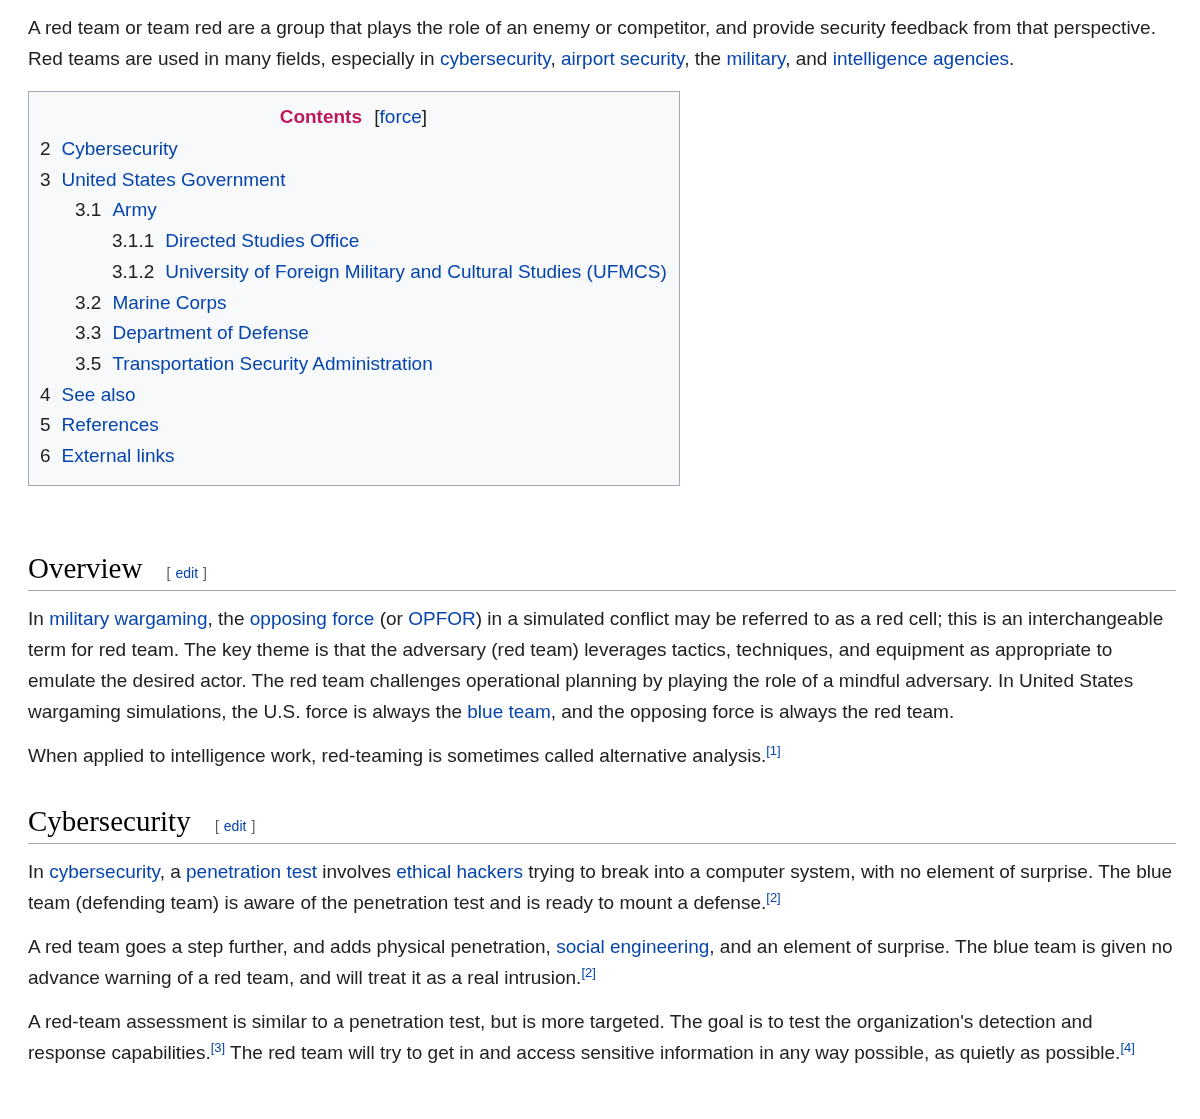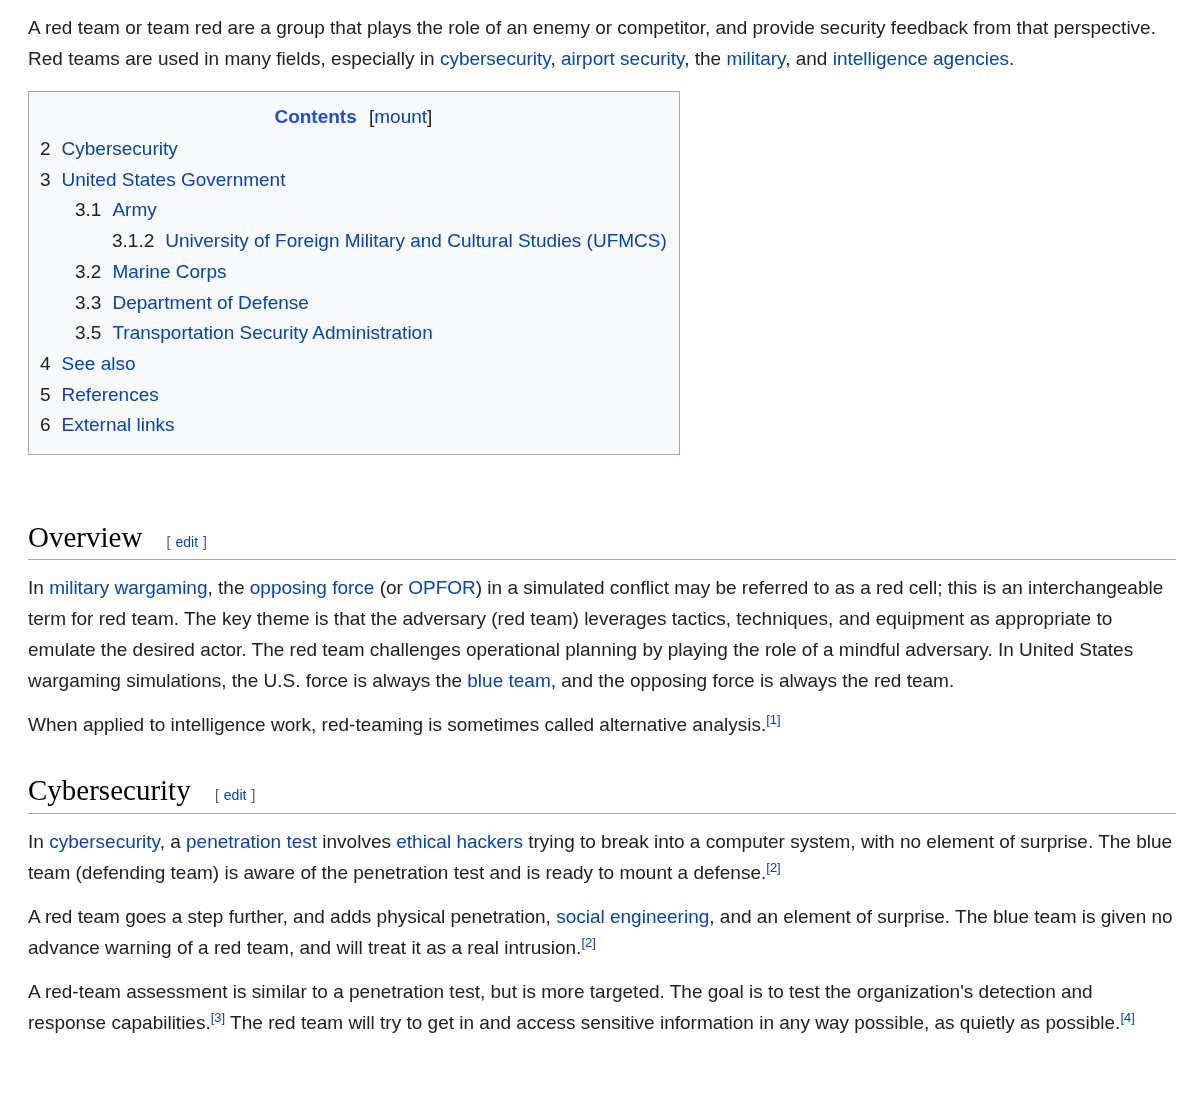--- a/index.html
+++ b/index.html
@@ -30,21 +30,21 @@
   
   .toc {
     display: inline-block;
     min-width: 625px;
     border: 1px solid #a2a9b1;
     background: #f8f9fa;
     padding: 9px 12px 13px 11px;
     margin-bottom: 32px;
   }
   .toc-title-row { text-align: center; line-height: 31px; margin-bottom: 2px; }
-  .toc-title { font-weight: bold; color: #1d4ed8; }
+  .toc-title { font-weight: bold; color: #be185d; }
   .toc-toggle { margin-left: 7px; color: #202122; }
   .toc-row { line-height: 30.7px; white-space: nowrap; }
   .toc-row.level2 { padding-left: 35px; }
   .toc-row.level3 { padding-left: 72px; }
   .toc-num { color: #202122; margin-right: 11px; }
 
   
   h2.section-heading {
     font-family: "Liberation Serif", serif;
     font-weight: 400;
@@ -69,26 +69,27 @@
 </head>
 <body>
 
 <div class="page">
 
   <p class="body-text intro">A <b class="bold">red team</b> or <b class="bold">team red</b> are a group that plays the role of an enemy or competitor, and provide security feedback from that perspective. Red teams are used in many fields, especially in <a class="wlink">cybersecurity</a>, <a class="wlink">airport security</a>, the <a class="wlink">military</a>, and <a class="wlink">intelligence agencies</a>.</p>
 
   <div class="toc">
     <div class="toc-title-row">
       <span class="toc-title">Contents</span>
-      <span class="toc-toggle"><span>[</span><a class="wlink">mount</a><span>]</span></span>
+      <span class="toc-toggle"><span>[</span><a class="wlink">force</a><span>]</span></span>
     </div>
     <div class="toc-list">
         <div class="toc-row level1"><span class="toc-num">2</span><a class="wlink">Cybersecurity</a></div>
         <div class="toc-row level1"><span class="toc-num">3</span><a class="wlink">United States Government</a></div>
         <div class="toc-row level2"><span class="toc-num">3.1</span><a class="wlink">Army</a></div>
+        <div class="toc-row level3"><span class="toc-num">3.1.1</span><a class="wlink">Directed Studies Office</a></div>
         <div class="toc-row level3"><span class="toc-num">3.1.2</span><a class="wlink">University of Foreign Military and Cultural Studies (UFMCS)</a></div>
         <div class="toc-row level2"><span class="toc-num">3.2</span><a class="wlink">Marine Corps</a></div>
         <div class="toc-row level2"><span class="toc-num">3.3</span><a class="wlink">Department of Defense</a></div>
         <div class="toc-row level2"><span class="toc-num">3.5</span><a class="wlink">Transportation Security Administration</a></div>
         <div class="toc-row level1"><span class="toc-num">4</span><a class="wlink">See also</a></div>
         <div class="toc-row level1"><span class="toc-num">5</span><a class="wlink">References</a></div>
         <div class="toc-row level1"><span class="toc-num">6</span><a class="wlink">External links</a></div>
       </div>
   </div>
 

